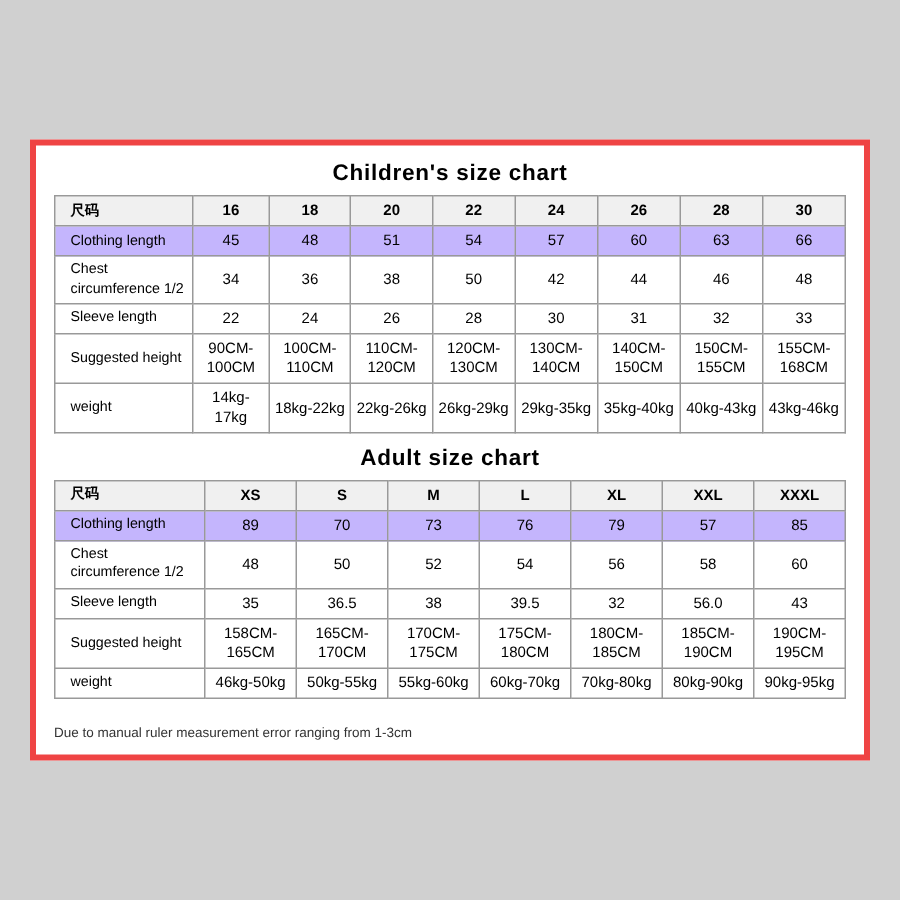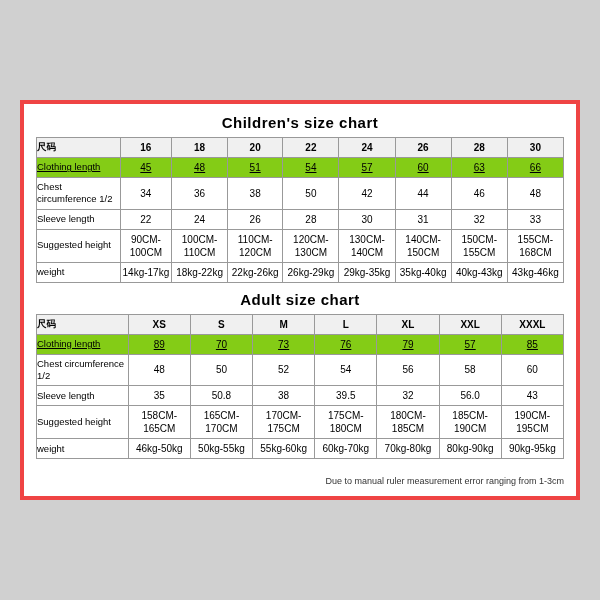--- a/index.html
+++ b/index.html
@@ -35,33 +35,32 @@
       text-align: center;
       padding: 3px 2px;
       line-height: 1.3;
     }
     thead th {
       background: #f0f0f0;
       font-weight: bold;
       text-align: center;
     }
     tbody tr:first-child td {
-      background: #84cc16;
-      text-decoration: underline;
+      background: #c4b5fd;
     }
     .label-col {
       text-align: left;
-      padding-left: 0;
+      padding-left: 10px;
       font-size: 9.5px;
     }
     .section-gap {
       height: 8px;
     }
     .footnote {
-      text-align: right;
+      text-align: left;
       font-size: 9px;
       margin-top: 17px;
       color: #333;
     }
   </style>
 </head>
 <body>
 
 <div class="chart-container">
 
@@ -172,21 +171,21 @@
           <td>50</td>
           <td>52</td>
           <td>54</td>
           <td>56</td>
           <td>58</td>
           <td>60</td>
         </tr>
         <tr>
           <td class="label-col">Sleeve length</td>
           <td>35</td>
-          <td>50.8</td>
+          <td>36.5</td>
           <td>38</td>
           <td>39.5</td>
           <td>32</td>
           <td>56.0</td>
           <td>43</td>
         </tr>
         <tr>
           <td class="label-col">Suggested height</td>
           <td>158CM-165CM</td>
           <td>165CM-170CM</td>

